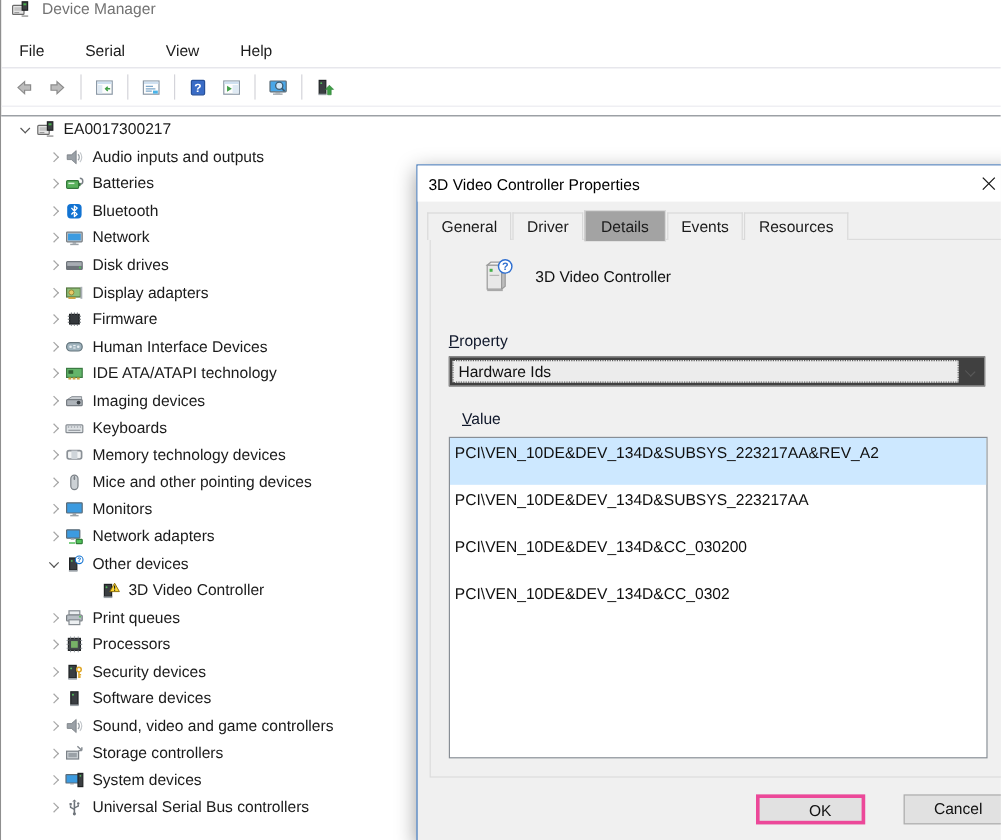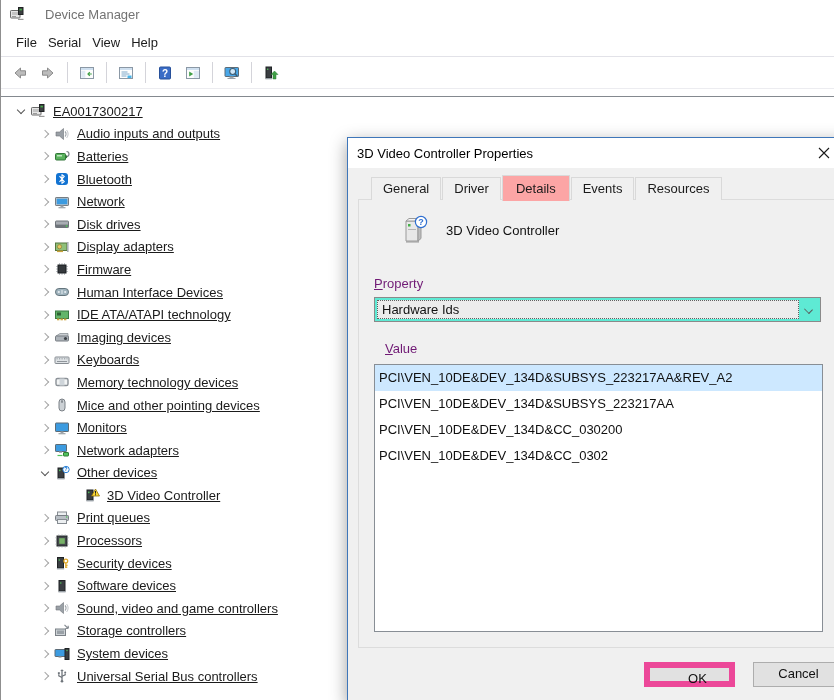--- a/index.html
+++ b/index.html
@@ -6,77 +6,77 @@
   body {
     width:834px; height:700px; overflow:hidden; position:relative;
     background:#ffffff;
     font-family:"Liberation Sans","DejaVu Sans",sans-serif;
     -webkit-font-smoothing:antialiased;
   }
   svg { display:block; }
 
   
   .app { position:absolute; inset:0; border-left:1px solid #8f8f8f; background:#fff; }
-  .titlebar { height:28px; display:flex; align-items:center; padding-left:8px; gap:13px; }
+  .titlebar { height:28px; display:flex; padding-left:8px; gap:3px; }
   .titlebar .app-title { color:#737373; font-size:13px; }
-  .menubar { height:28px; display:flex; align-items:center; padding-left:15px; gap:11px;
+  .menubar { height:28px; display:flex; align-items:center; padding-left:15px; gap:34px;
              font-size:13px; color:#1c1c1c; }
   .menu-item { cursor:default; }
   .toolbar { height:31px; border-top:1px solid #e2e2e8; border-bottom:1px solid #ececf0;
              display:flex; align-items:center; padding-left:5px; }
   .tbtn { width:28px; height:24px; display:flex; align-items:center; justify-content:center; }
   .tsep { width:1px; height:21px; background:#d4d4da; margin:0 5px; }
 
   
   .tree { position:absolute; top:96px; left:0; right:0; bottom:0; border-top:1px solid #84898f;
           background:#fff; padding-top:3px; }
-  .trow { height:22.6px; display:flex; align-items:center; font-size:13px; color:#1b1b1b;text-decoration:underline; }
+  .trow { height:22.6px; display:flex; font-size:13px; color:#1b1b1b; }
   .trow.lvl0 { padding-left:12px; }
   .trow.lvl1 { padding-left:36px; }
   .trow.lvl2 { padding-left:66px; }
   .chev { width:17px; height:16px; position:relative; flex:none; }
   .chev.collapsed::after { content:""; position:absolute; left:5px; top:5px; width:5px; height:5px;
           border-top:1px solid #a6a6a6; border-right:1px solid #a6a6a6; transform:rotate(45deg); }
   .chev.expanded::after { content:""; position:absolute; left:5px; top:4px; width:5px; height:5px;
           border-top:1px solid #565656; border-right:1px solid #565656; transform:rotate(135deg); }
   .ticon { width:17px; height:16px; margin-right:6px; flex:none; }
   .tlabel { white-space:nowrap; }
 
   
   .dialog { position:absolute; left:347px; top:137px; width:505px; height:563px;
             background:#f0f0f0; border:1px solid #3e76b9; box-shadow:0 5px 16px rgba(0,0,0,.38); }
   .dlg-titlebar { height:30px; background:#fff; display:flex; align-items:center;
                   padding-left:9px; font-size:13px; color:#000; }
   .dlg-close { position:absolute; left:455px; top:0; width:42px; height:30px;
                display:flex; align-items:center; justify-content:center; }
-  .tabs { position:absolute; left:23px; top:37px; height:25px; display:flex; align-items:flex-end; z-index:2; }
+  .tabs { position:absolute; left:8px; top:37px; height:25px; display:flex; align-items:flex-end; z-index:2; }
   .tab { background:#f0f0f0; border:1px solid #d9d9d9; border-bottom:none; font-size:13px;
          color:#1b1b1b; padding:3px 11px 4px; margin-right:1px; }
-  .tab.active { background:#fca5a5; padding:5px 13px 5px; margin-bottom:-1px; position:relative; z-index:3; }
+  .tab.active { background:#a3a3a3; padding:5px 13px 5px; margin-bottom:-1px; position:relative; z-index:3; }
   .page { position:absolute; left:10px; top:61px; width:483px; height:447px;
           background:#f0f0f0; border:1px solid #dcdcdc; }
   .dev-header { position:absolute; left:39px; top:14px; display:flex; align-items:center; gap:16px; }
   .dev-name { font-size:13px; color:#111; }
-  .field-label { position:absolute; font-size:13px; color:#701a75; }
+  .field-label { position:absolute; font-size:13px; color:#0f172a; }
   .accel { text-decoration:underline; }
   .combo { position:absolute; left:15px; top:97px; width:447px; height:25px; box-sizing:border-box;
-           background:#5eead4; border:1px solid #8a8a8a; display:flex; }
+           background:#404040; border:1px solid #8a8a8a; display:flex; }
   .combo-inner { flex:1; margin:2px 0 2px 2px; border:1px dotted #5f5f5f; background:#ececec;
                  font-size:13px; color:#111; display:flex; align-items:center; padding:0 4px; }
   .combo-arrow { width:21px; position:relative; }
   .combo-arrow::after { content:""; position:absolute; left:6px; top:8px; width:6px; height:6px;
                  border-right:1px solid #5a5a5a; border-bottom:1px solid #5a5a5a; transform:rotate(45deg) scale(1,.8); }
   .listbox { position:absolute; left:15px; top:164px; width:449px; height:268px; box-sizing:border-box;
              background:#fff; border:1px solid #888e95; overflow:hidden; }
-  .vrow { height:26px; line-height:25px; font-size:13px; padding-left:4px;
+  .vrow { height:39px; line-height:25px; font-size:13px; padding-left:4px;
           white-space:nowrap; color:#101010; }
   .vrow.selected { background:#cde8ff; }
   .dlg-btn { position:absolute; top:524px; width:91px; height:25px; box-sizing:border-box;
              background:#e1e1e1; font-size:13px; color:#111; text-align:center; line-height:22px; }
-  .btn-ok { left:296px; border:6px solid #ec4899;padding-left:16px; }
+  .btn-ok { left:282px; border:3px solid #ec4899;padding-left:16px; }
   .btn-cancel { left:405px; border:1px solid #adadad; }
 </style>
 </head>
 <body>
 
 <div class="app">
   <div class="titlebar">
     <span class="ticon">
         <svg width="16" height="16" viewBox="0 0 16 16">
           <rect x="1.5" y="4.5" width="9.5" height="7.5" rx="0.8" fill="#e6e6e6" stroke="#6a6a6a"></rect>

